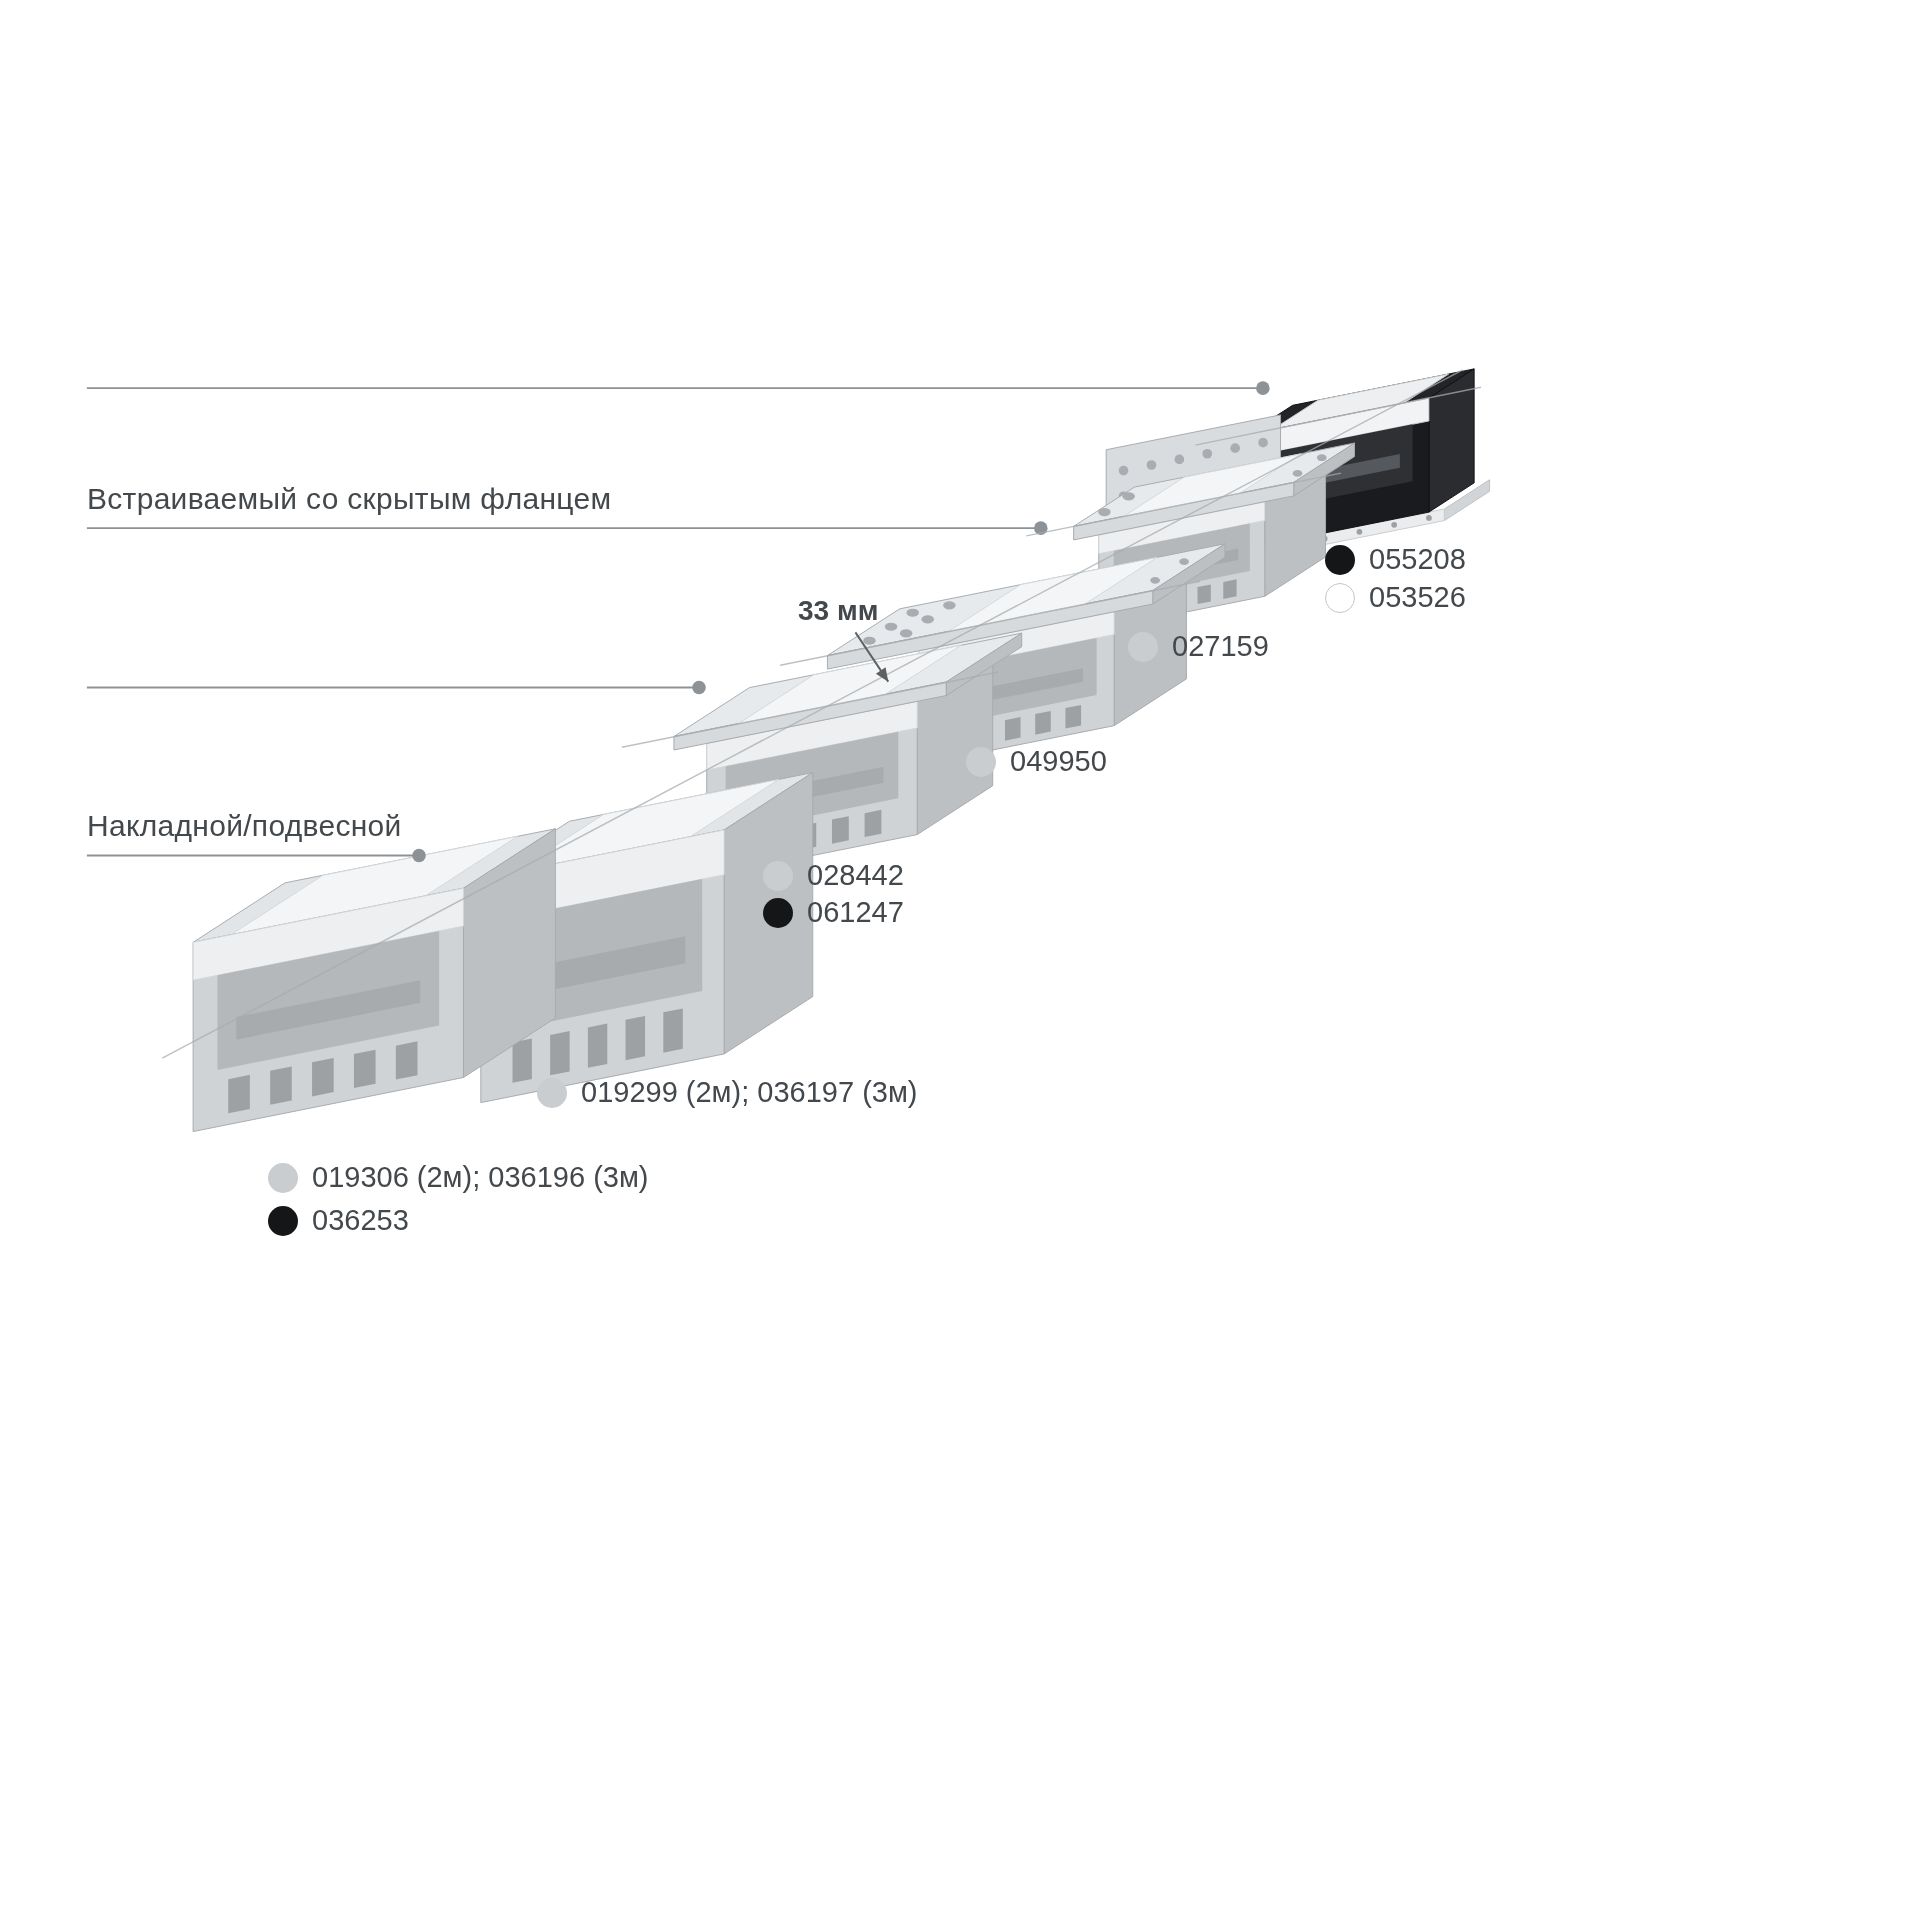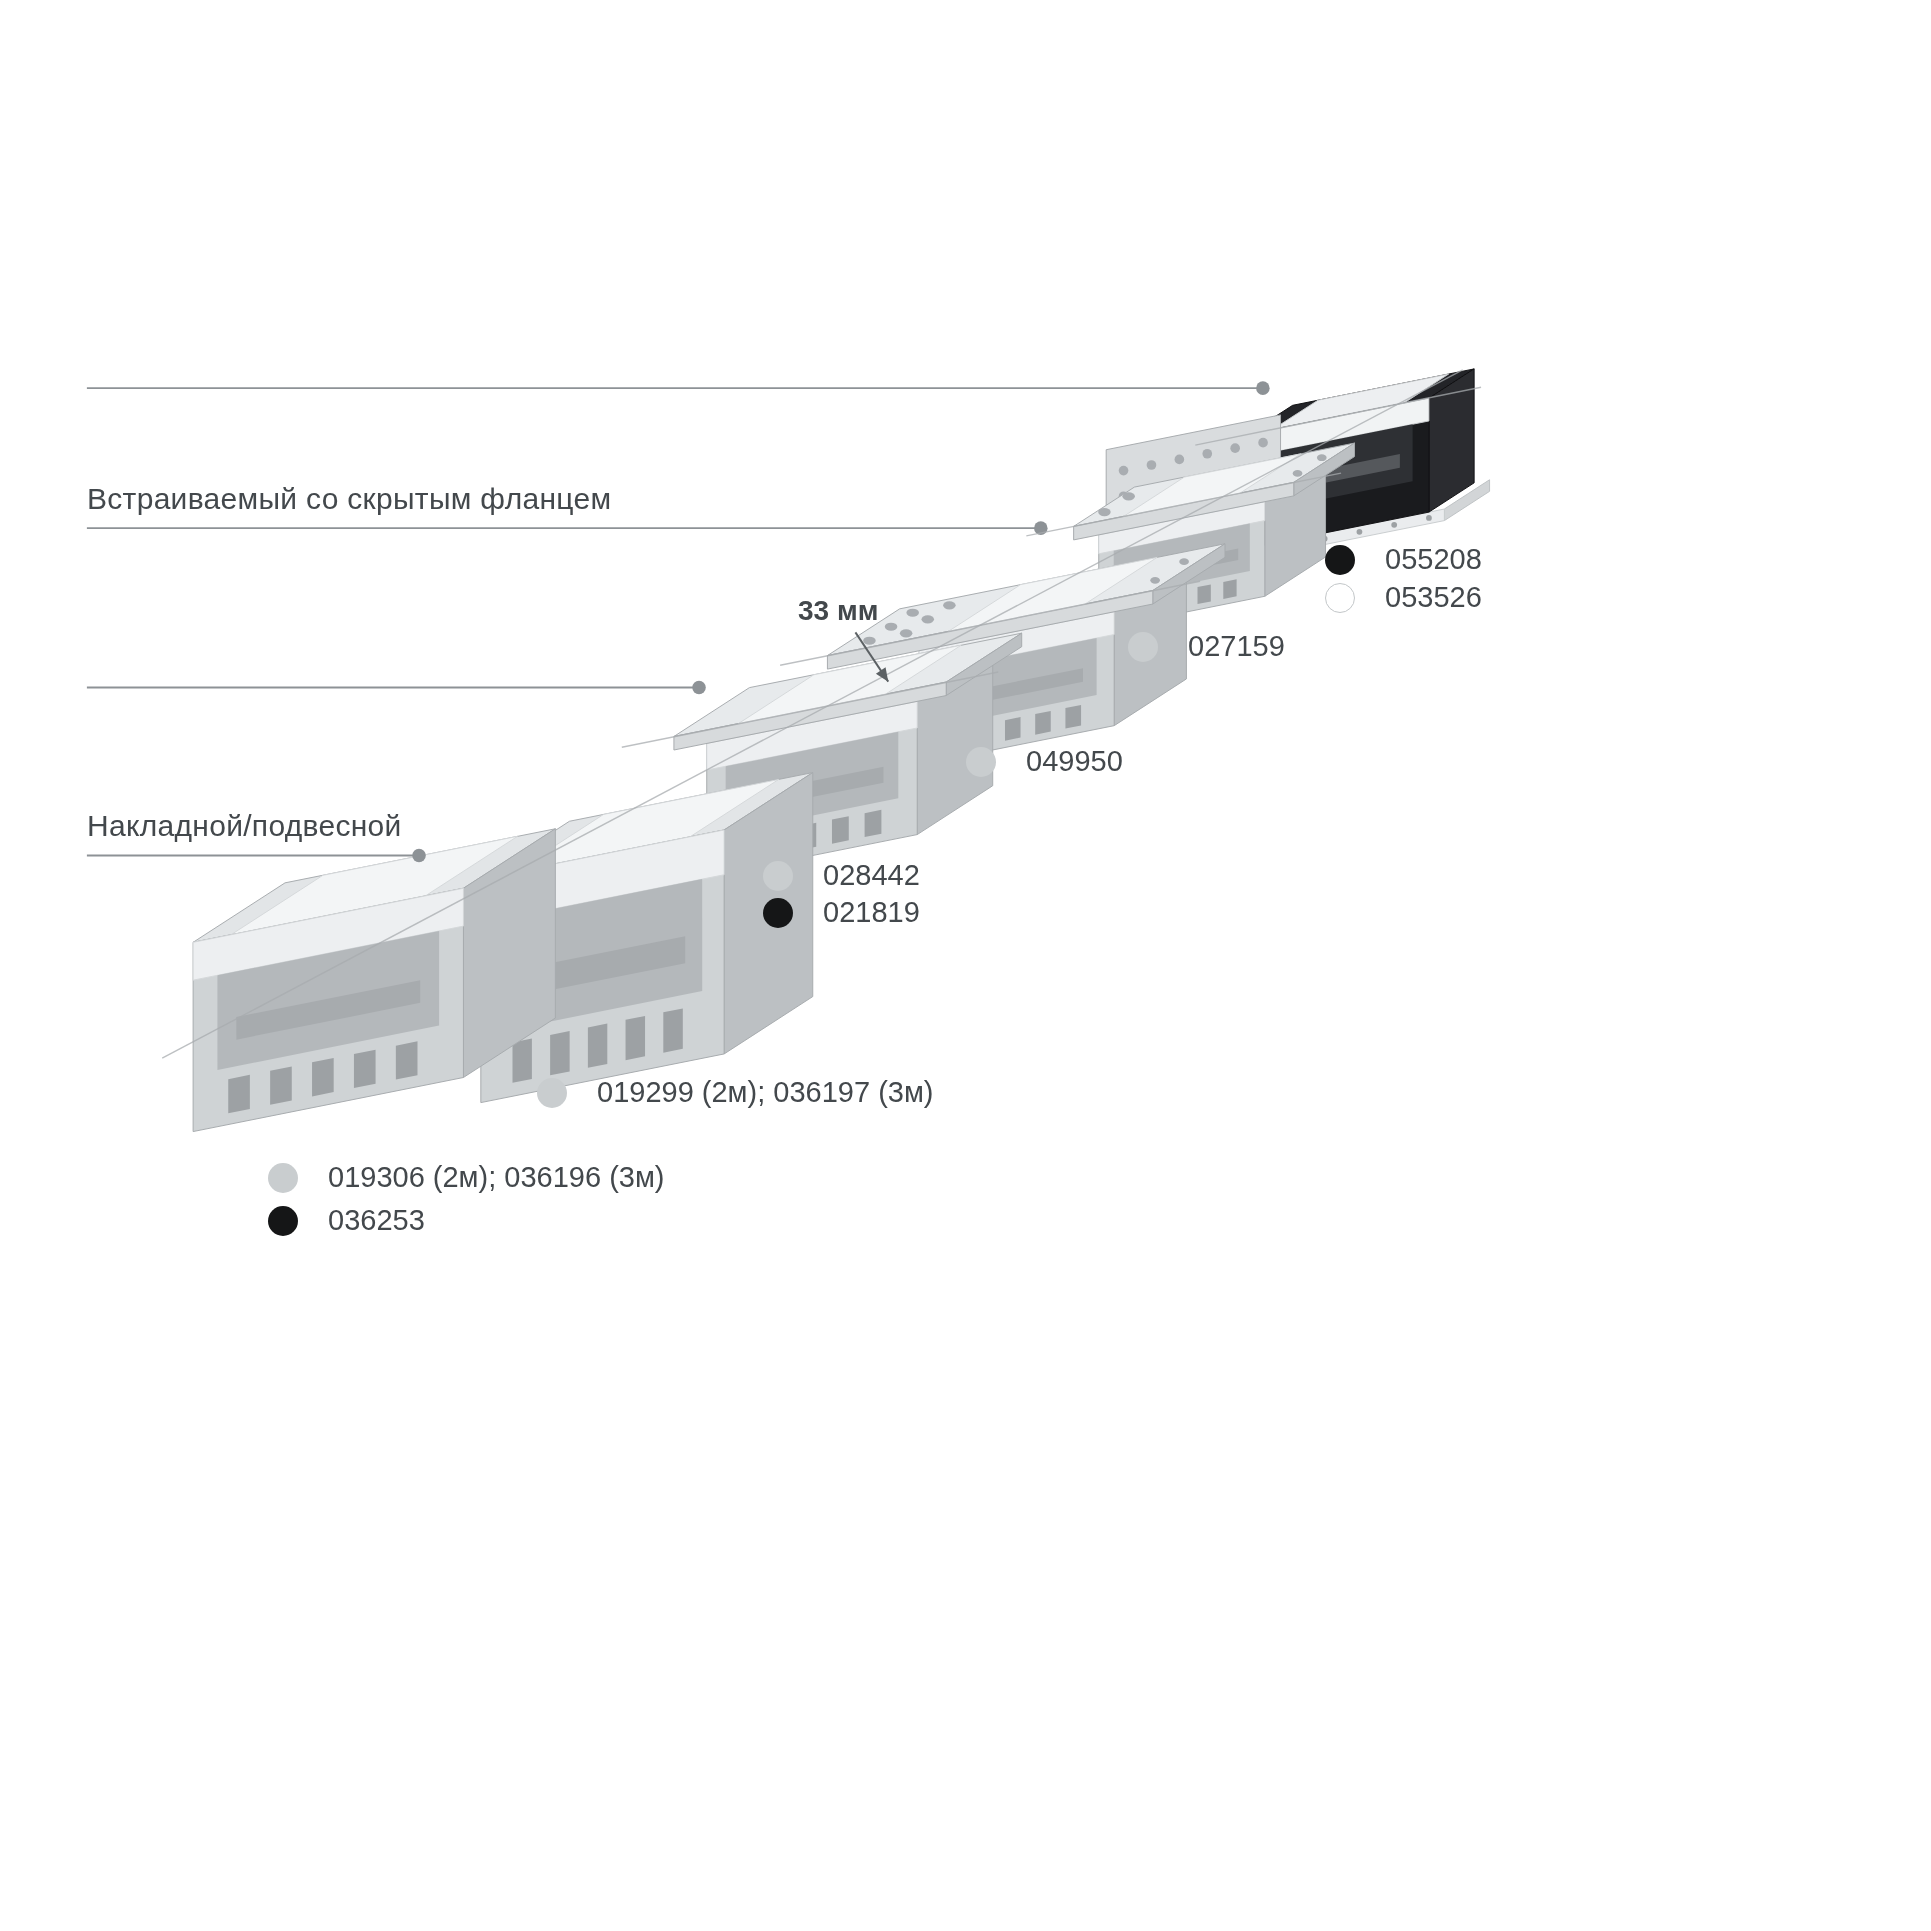--- a/index.html
+++ b/index.html
@@ -10,21 +10,21 @@
     overflow:hidden;
     font-family:"Liberation Sans", sans-serif;
   }
   svg{position:absolute;left:0;top:0;}
   .cat{
     position:absolute;left:87px;
     font-size:30px;line-height:37px;font-weight:500;
     color:#43484c;letter-spacing:0.3px;white-space:nowrap;
   }
   .code-row{
-    position:absolute;display:flex;align-items:center;gap:30px;
+    position:absolute;display:flex;align-items:center;gap:14px;
     white-space:nowrap;
   }
   .marker{width:30px;height:30px;border-radius:50%;display:inline-block;box-sizing:border-box;}
   .marker[data-marker="gray"]{background:#c9cdcf;}
   .marker[data-marker="black"]{background:#151617;}
   .marker[data-marker="white"]{background:#ffffff;border:1.9px solid #c3c7c9;}
   .code-text{font-size:29px;font-weight:500;color:#43484c;}
   .dim{
     position:absolute;left:798px;top:595px;
     font-size:28px;font-weight:700;color:#43484c;white-space:nowrap;
@@ -196,21 +196,21 @@
     <span class="marker" data-marker="gray"></span>
     <span class="code-text">019299 (2м); 036197 (3м)</span>
   </div>
 
   <div class="code-row" style="left:763px;top:859px">
     <span class="marker" data-marker="gray"></span>
     <span class="code-text">028442</span>
   </div>
   <div class="code-row" style="left:763px;top:896px">
     <span class="marker" data-marker="black"></span>
-    <span class="code-text">021819</span>
+    <span class="code-text">061247</span>
   </div>
 
   <div class="code-row" style="left:966px;top:745px">
     <span class="marker" data-marker="gray"></span>
     <span class="code-text">049950</span>
   </div>
 
   <div class="code-row" style="left:1128px;top:630px">
     <span class="marker" data-marker="gray"></span>
     <span class="code-text">027159</span>

